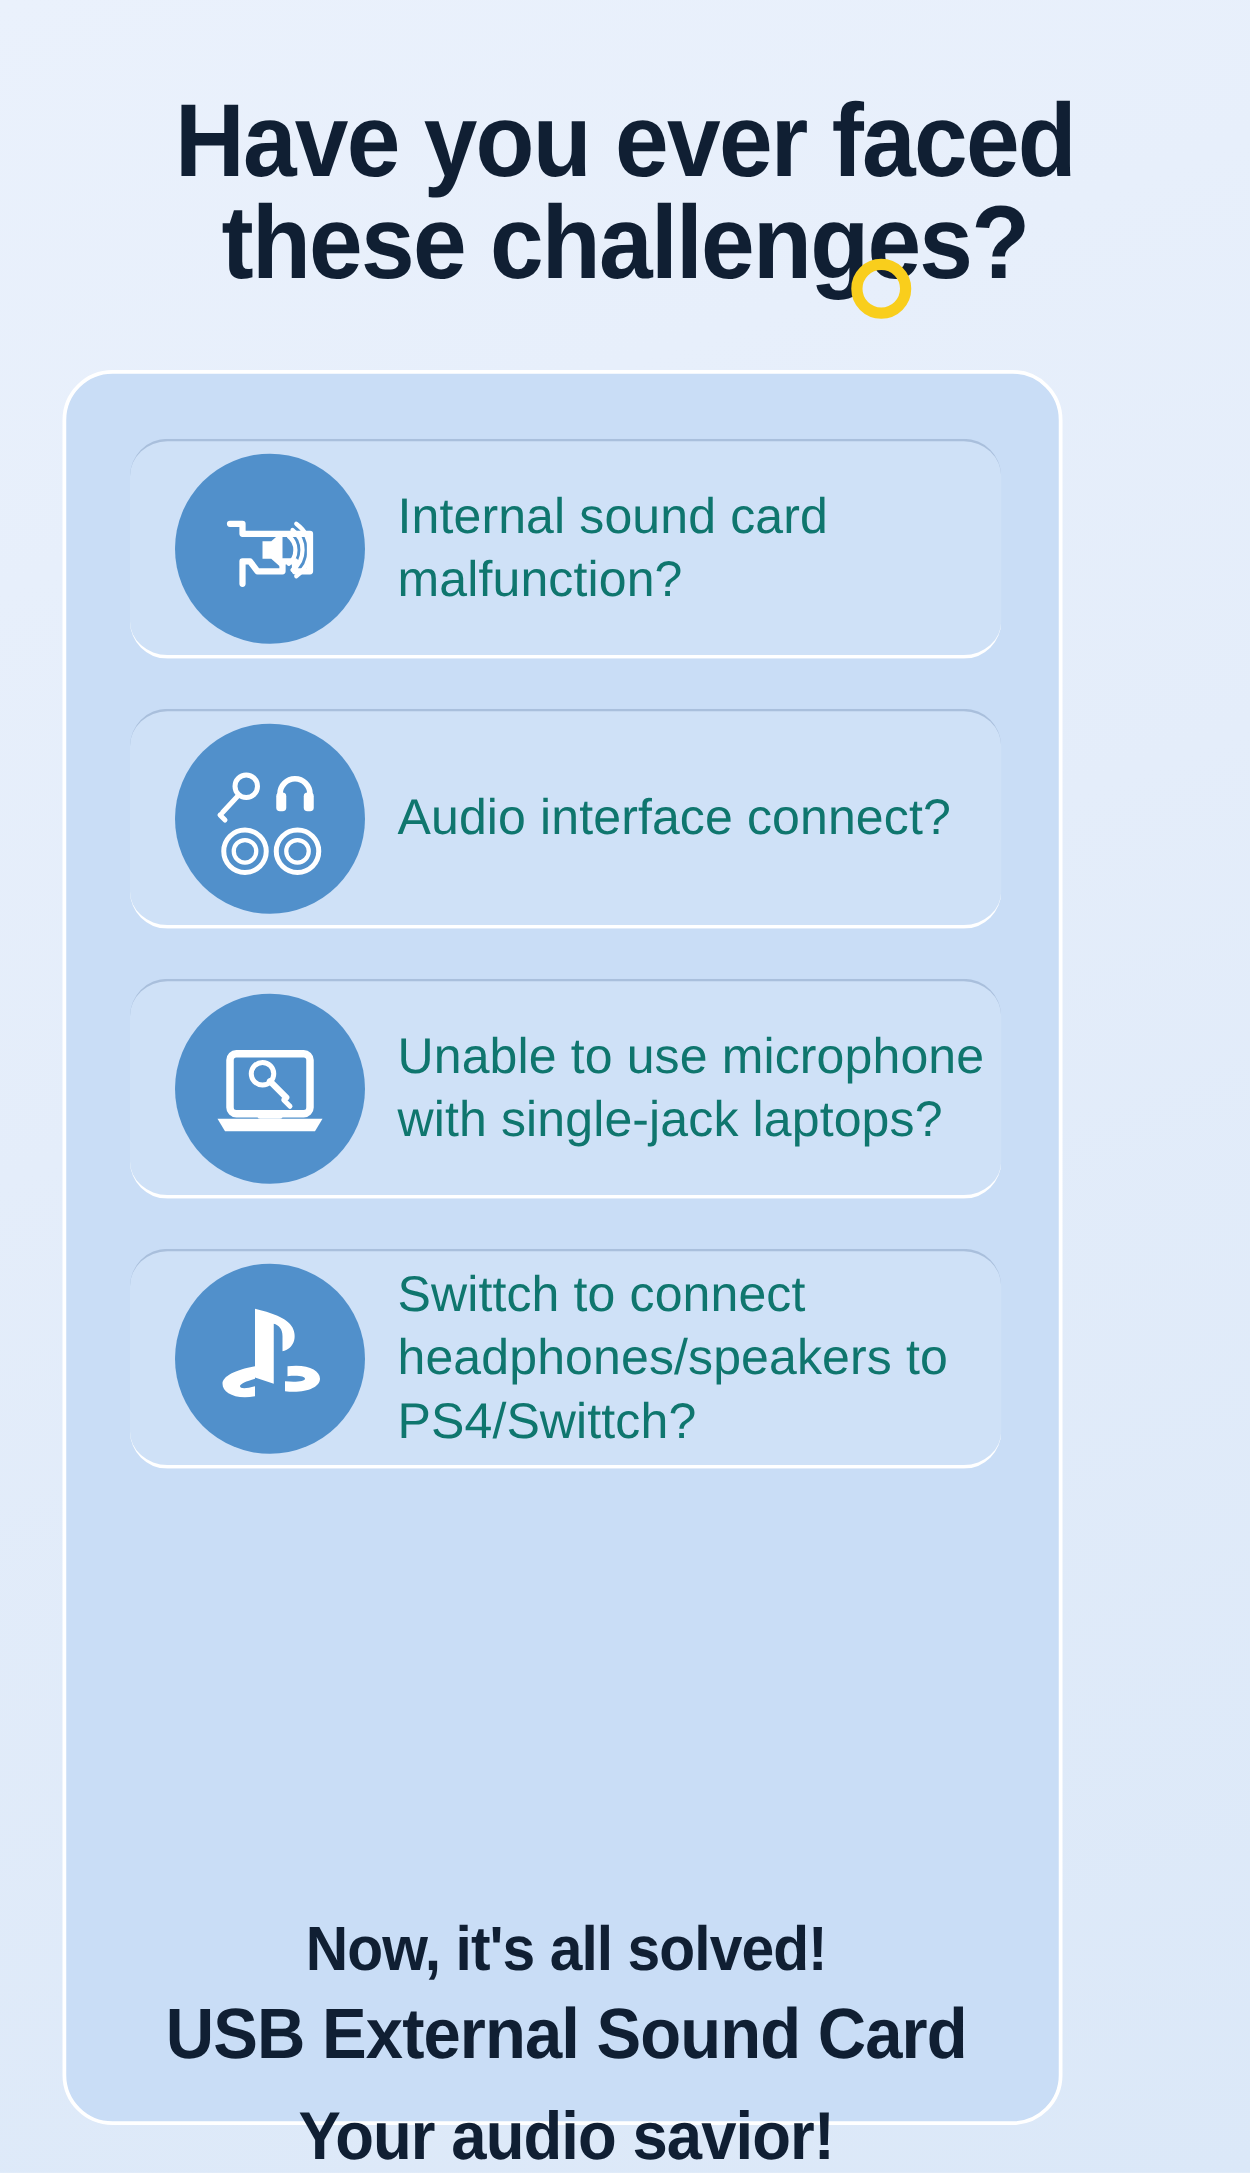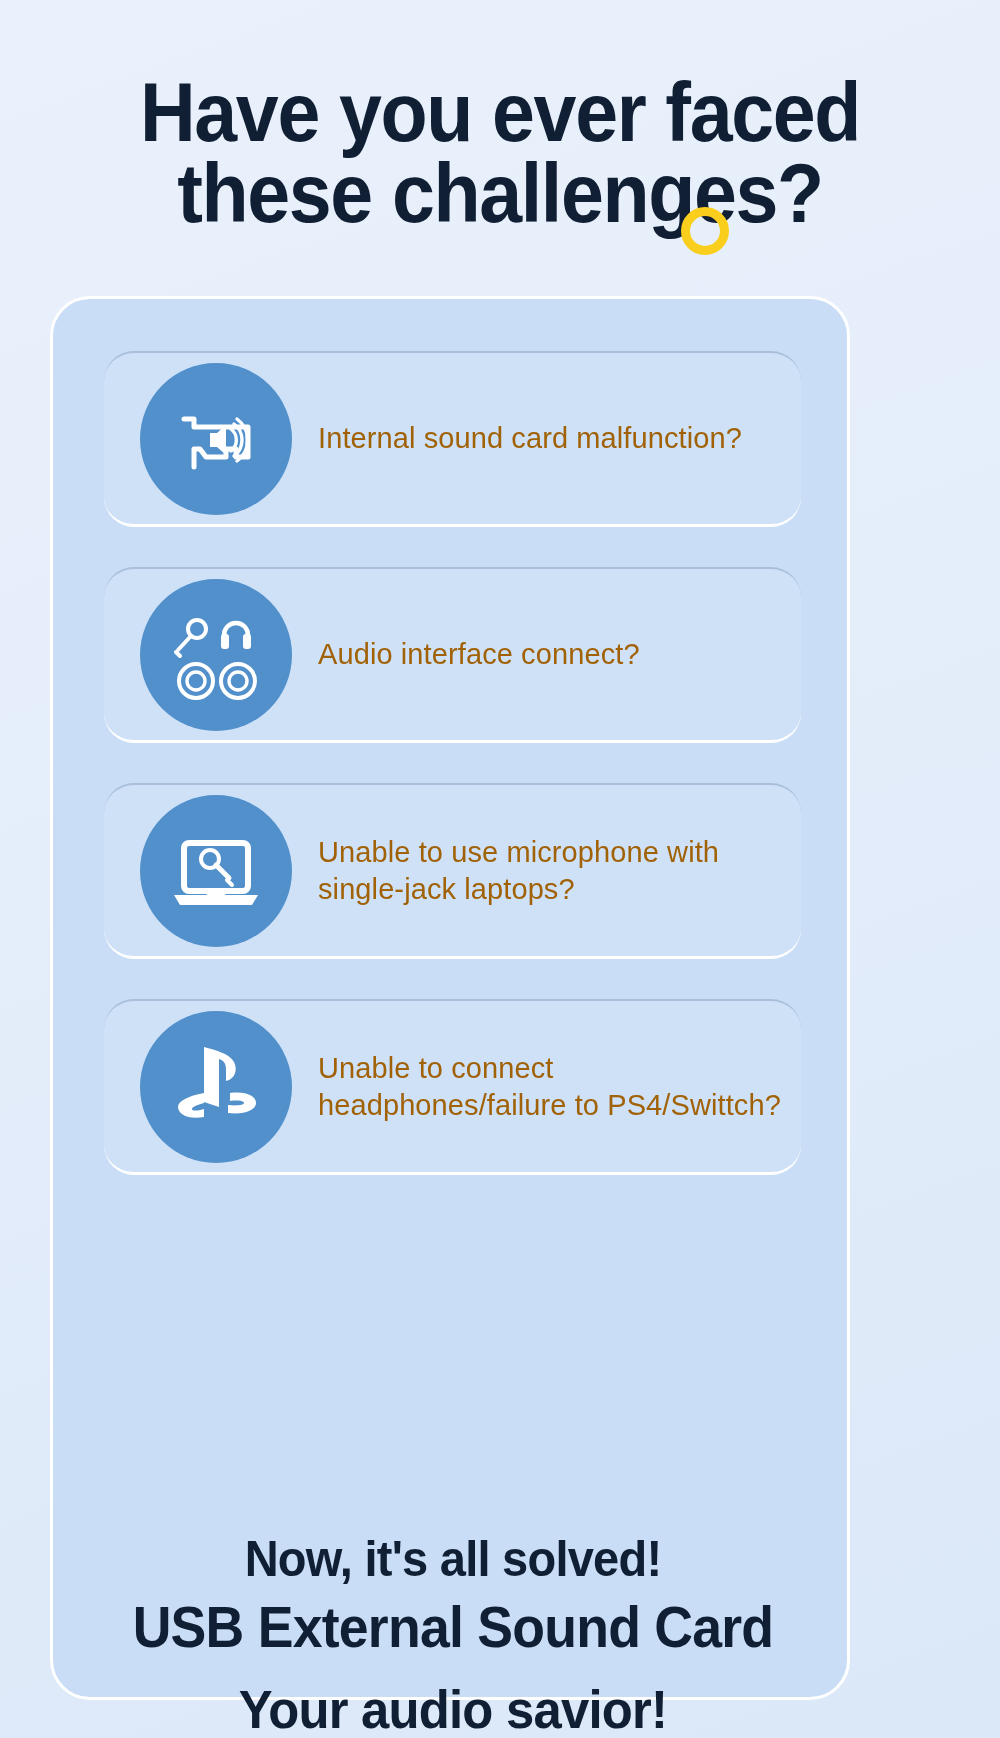--- a/index.html
+++ b/index.html
@@ -58,22 +58,22 @@
   .card:last-child{margin-bottom:0;}
   .icon-circle{
     width:152px;height:152px;border-radius:50%;
     background:#5190cb;
     margin-left:36px;
     flex:0 0 152px;
     display:flex;align-items:center;justify-content:center;
   }
   .card-text{
     margin-left:26px;
-    color:#a16207;
-    font-size:29px;
+    color:#0f766e;
+    font-size:40px;
     line-height:1.26;
     letter-spacing:0.1px;
   }
   .bottom{
     position:absolute;left:0;top:1235px;width:800px;
     text-align:center;color:#101f33;
     font-weight:800;
     letter-spacing:-0.8px;
   }
   .bl1{font-size:50px;line-height:1.0;transform:scaleX(0.94);}
@@ -140,21 +140,21 @@
     </div>
 
     <div class="card">
       <div class="icon-circle">
         <svg width="104" height="104" viewBox="0 0 104 104">
           <path d="M40 12 C52 15 66 19 70 27 C74 35 71 44 62 46 L62 34 C62 28 59 25 55 24 L55 72 L40 67 Z" fill="#fff"></path>
           <path d="M14 72 C14 66 24 61 40 58 L40 68 C33 70 28 72 28 74 C28 76 33 76 40 74 L40 82 C24 85 14 79 14 72 Z" fill="#fff"></path>
           <path d="M92 68 C92 75 80 80 64 78 L64 70 C73 71 80 70 80 68 C80 66 74 65 66 66 L66 58 C82 56 92 61 92 68 Z" fill="#fff"></path>
         </svg>
       </div>
-      <div class="card-text">Unable to connect headphones/failure to PS4/Swittch?</div>
+      <div class="card-text">Swittch to connect headphones/speakers to PS4/Swittch?</div>
     </div>
 
   </div>
 
   <div class="bottom">
     <div class="bl1">Now, it's all solved!</div>
     <div class="bl2">USB External Sound Card</div>
     <div class="bl3">Your audio savior!</div>
   </div>
 

